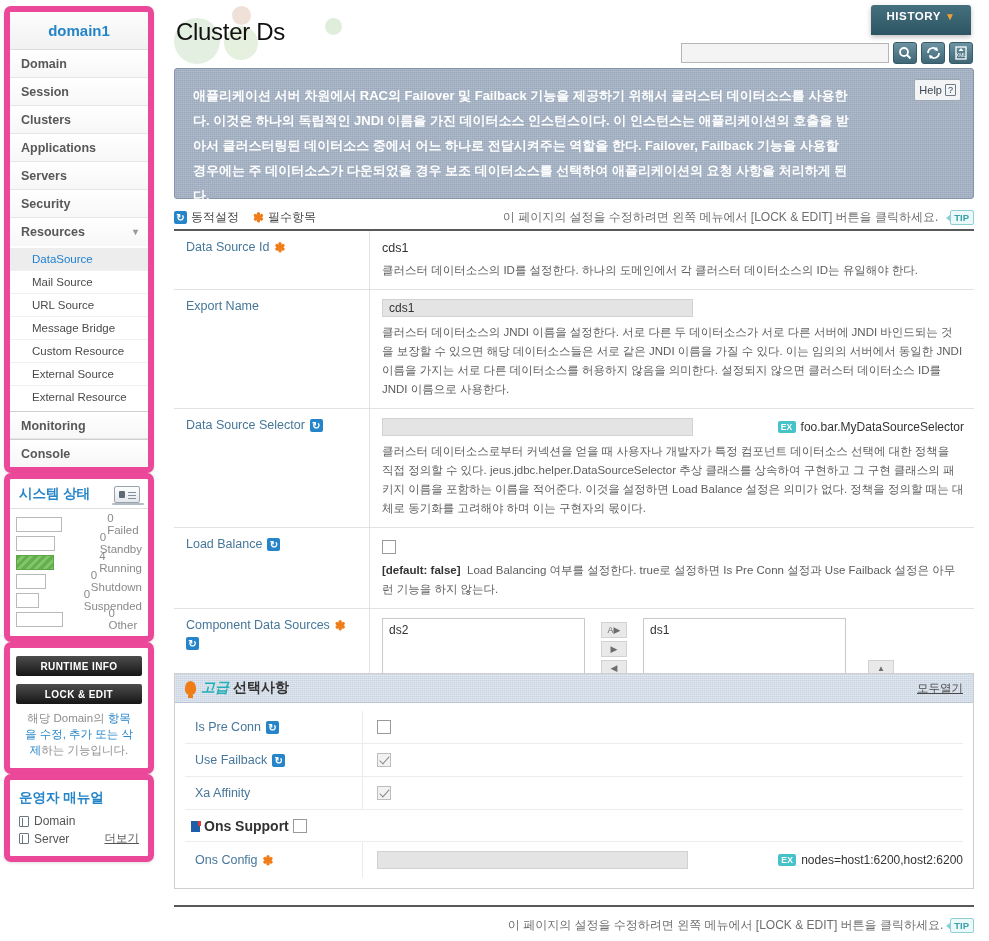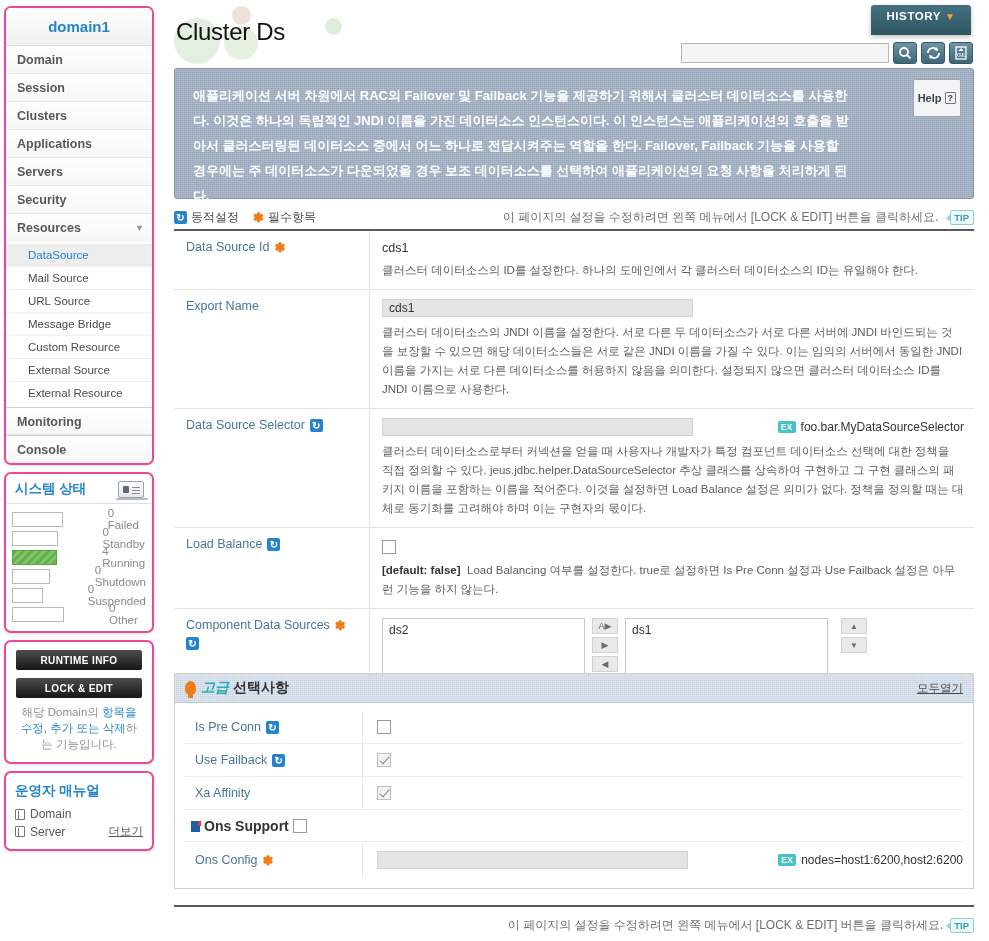--- a/index.html
+++ b/index.html
@@ -13,25 +13,24 @@
   body { position: relative; }
 
   
   #sidebar {
     position: absolute; left: 4px; top: 6px;
     width: 150px;
     font-size: 12px;
   }
   .side-card {
     background: #ffffff;
-    border: 2px solid #ec4899;
+    border: 6px solid #ec4899;
     border-radius: 7px;
     box-shadow: 0 1px 3px rgba(0,0,0,.13);
     overflow: hidden;
-    margin-bottom: 7px;
   }
   .domain-head {
     height: 38px; line-height: 38px;
     text-align: center;
     font-size: 15px; font-weight: bold;
     color: #2585c8;
     background: linear-gradient(#fdfdfd,#f1f1f1);
     border-bottom: 1px solid #dcdcdc;
   }
   .nav-item {
@@ -174,24 +173,23 @@
   }
   #desc-text {
     padding: 14px 120px 0 18px;
     color: #ffffff; font-size: 13px; line-height: 25px;
     font-weight: bold;
   }
   #help-btn {
     position: absolute; right: 12px; top: 10px;
     background: #f3f4f6; border: 1px solid #9fa7b2;
     font-size: 11px; color: #3a4450;
-    padding: 12px 4px; border-radius: 2px;
+    padding: 4px 4px; border-radius: 2px;
     display: flex; align-items: flex-start; gap: 3px;
     cursor: pointer;
-    font-weight: bold;
   }
   #help-btn .qm {
     border: 1px solid #6d7a88; padding: 0 2px; font-size: 9px; border-radius: 1px;
   }
 
   
   #legendrow {
     position: absolute; left: 12px; top: 209px; width: 800px;
     display: flex; align-items: center;
     font-size: 12px;
@@ -250,21 +248,21 @@
   }
   .cbx.disabled { background:#f2f2f2; border-color:#bdbdbd; }
   .cbx.checked::after {
     content:""; position:absolute; left:4px; top:0px;
     width:4px; height:9px; border:solid #8a8a8a; border-width:0 1.6px 1.6px 0;
     transform: rotate(42deg);
   }
   .inline-row { display:flex; align-items:center; justify-content: space-between; }
 
   
-  .dual { display: flex; align-items: flex-start; gap: 7px; }
+  .dual { display: flex; align-items: flex-end; gap: 16px; }
   .listbox {
     width: 203px; height: 77px;
     border: 1px solid #c9c9c9; background: #fff;
     font-size: 12px; color: #333;
     padding: 4px 6px;
   }
   .arrowcol { display: flex; flex-direction: column; gap: 3px; }
   .abtn {
     width: 26px; height: 16px;
     background: #e9e9e9; border: 1px solid #d2d2d2;

